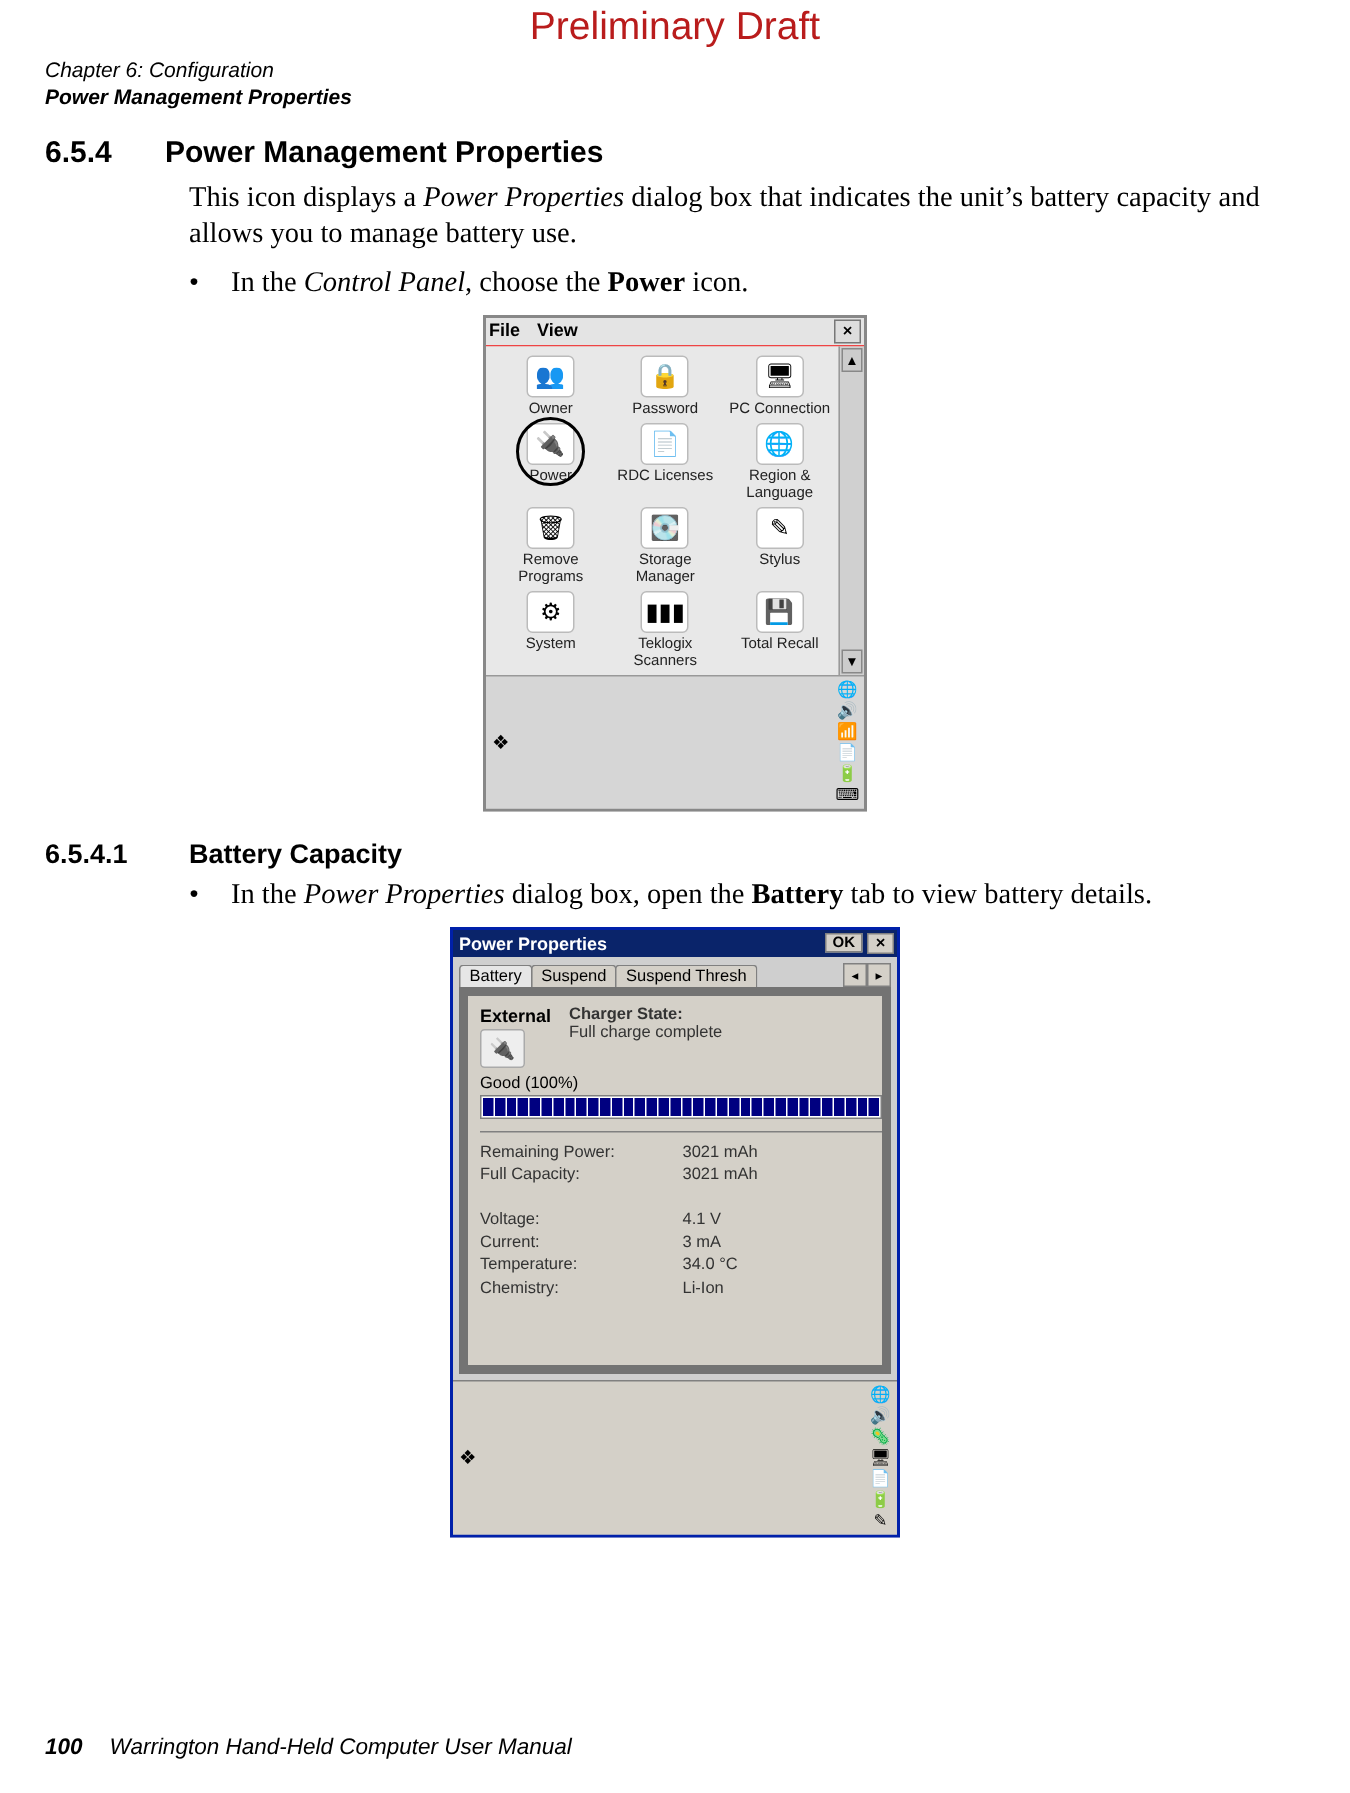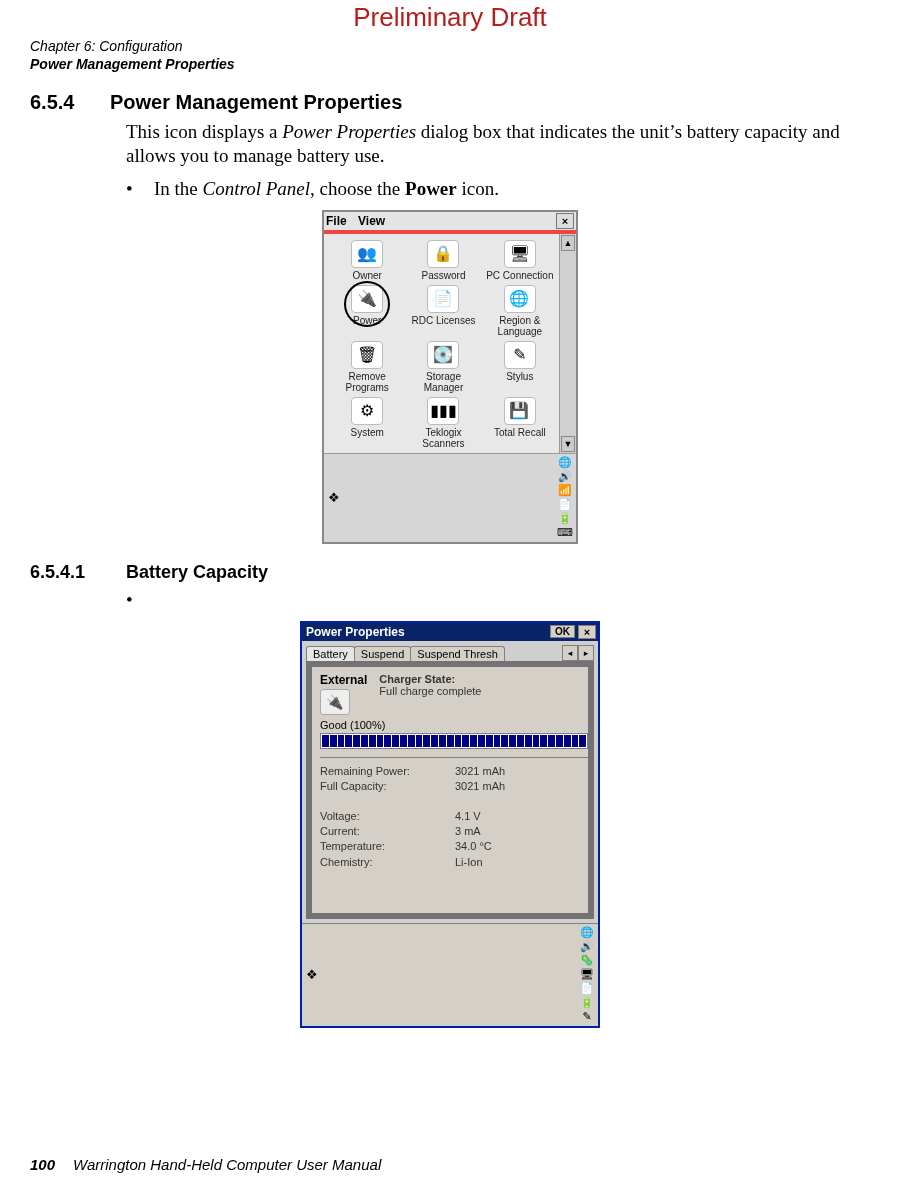--- a/index.html
+++ b/index.html
@@ -67,24 +67,24 @@
   
   .cp-window {
     width: 252px;
     border: 2px solid #888;
     background: #dcdcdc;
     font-family: Arial, sans-serif;
     font-size: 11px;
   }
   .cp-titlebar {
     display: flex;
-    align-items: center;
+    align-items: flex-start;
     justify-content: space-between;
     background: #e4e4e4;
-    border-bottom: 4px solid #ef4444;
+    border-bottom: 1px solid #ef4444;
     padding: 1px 2px;
   }
   .cp-titlebar .menus { font-weight: bold; font-size: 12px; }
   .cp-titlebar .menus span { margin-right: 8px; }
   .cp-close {
     width: 16px; height: 14px;
     border: 1px solid #777; background: #ddd;
     display: flex; align-items: center; justify-content: center;
     font-weight: bold; font-size: 11px;
   }
@@ -321,20 +321,23 @@
     </div>
   </div>
 
   <div class="h-sub">
     <span class="num">6.5.4.1</span><span>Battery Capacity</span>
   </div>
 
   <div class="body-block">
     <div class="bullet-row">
       <span class="bullet-mark">•</span>
+      <span>
+        <span>In the </span><span class="ital">Power Properties</span><span> dialog box, open the </span><span class="bold">Battery</span><span> tab to view battery details.</span>
+      </span>
     </div>
   </div>
 
   <div class="fig-wrap">
     <div class="pp-window">
       <div class="pp-titlebar">
         <span class="pp-title">Power Properties</span>
         <span class="pp-ok">OK</span>
         <span class="pp-x">×</span>
       </div>

